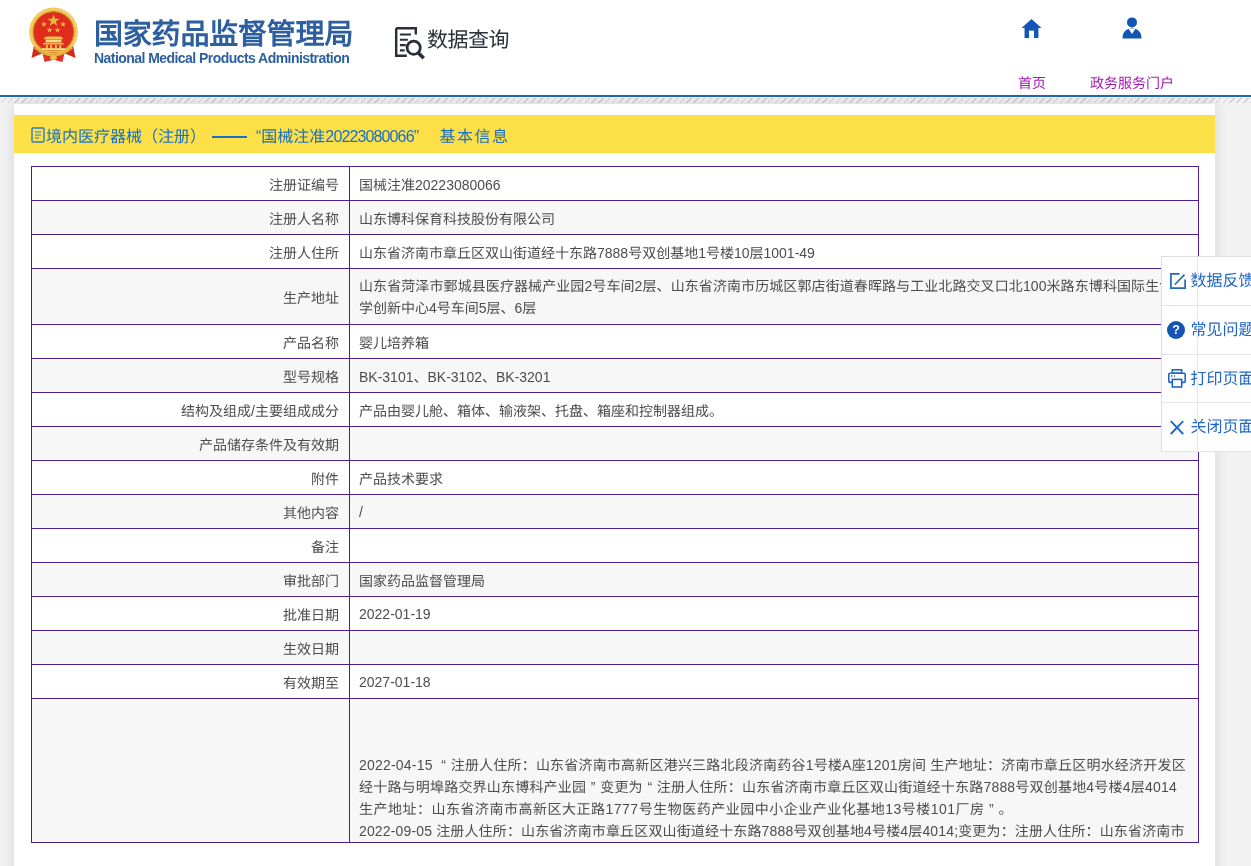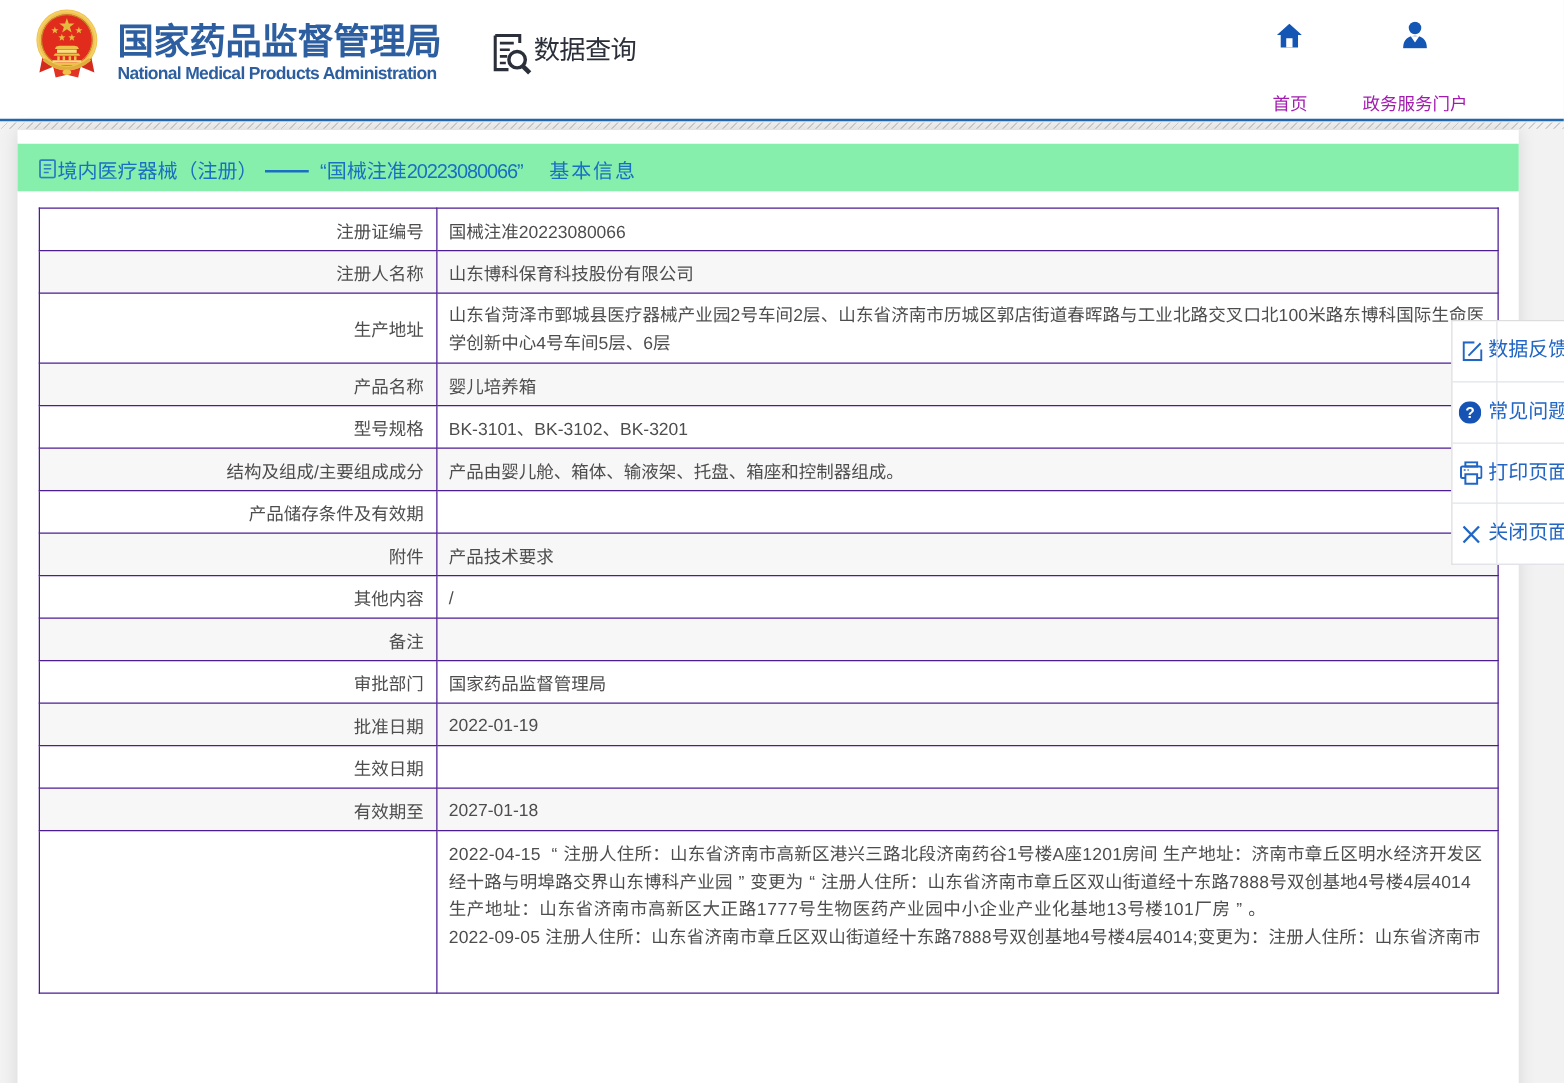--- a/index.html
+++ b/index.html
@@ -14,21 +14,21 @@
 .dq { position:absolute; left:393px; top:26px;font-family:Liberation Mono, monospace; }
 .dq span { position:absolute; left:34px; top:-3px; font-size:21px; color:#2b2f3a; white-space:nowrap; letter-spacing:-0.5px; }
 .nav { position:absolute; top:0; }
 .nav .ico { position:absolute; top:19px; }
 .nav .lbl { position:absolute; top:34px; font-size:14px; line-height:14px; color:#a21caf; white-space:nowrap;margin-top:42px; }
 .rule { position:absolute; left:0; top:95px; width:1251px; height:2px; background:#2068b0; }
 .hatch { position:absolute; left:0; top:98px; width:1251px; height:5px;
   background:repeating-linear-gradient(135deg,transparent 0 3.7px,#cdcdcd 3.7px 4.8px); }
 .container { position:absolute; left:14px; top:104px; width:1201px; height:800px;
   background:#fff; box-shadow:0 0 14px rgba(0,0,0,0.12); }
-.gbar { position:absolute; left:0; top:11px; width:1201px; height:38px; background:#86efac; }
+.gbar { position:absolute; left:0; top:11px; width:1201px; height:38px; background:#fde047; }
 .gbar .txt { position:absolute; left:32px; top:8px; font-size:16px; color:#1a70c0; white-space:nowrap; }
 .gbar svg { position:absolute; left:17px; top:12px; }
 .q { display:inline-block; width:1em; text-align:center; }
 .dash { display:inline-block; width:35px; height:2px; background:#1a70c0; vertical-align:4px; margin-left:6px; margin-right:9px; }
 table.main { position:absolute; left:17px; top:62px; width:1168px;
   border-collapse:collapse; table-layout:fixed; }
 table.main td { border:1px solid #4c1d95; font-size:14px; color:#4d4d4d; vertical-align:middle; }
 table.main td.l { width:318px; text-align:right; padding-right:10px; }
 table.main td.v { padding-left:9px; }
 table.main tr { height:34px; }
@@ -117,20 +117,24 @@
   <table class="main">
     <tbody>
         <tr>
           <td class="l">注册证编号</td>
           <td class="v">国械注准20223080066</td>
         </tr>
     <tr>
           <td class="l">注册人名称</td>
           <td class="v">山东博科保育科技股份有限公司</td>
         </tr>
+    <tr>
+          <td class="l">注册人住所</td>
+          <td class="v">山东省济南市章丘区双山街道经十东路7888号双创基地1号楼10层1001-49</td>
+        </tr>
     <tr class="dbl">
           <td class="l">生产地址</td>
           <td class="v">
       <div class="nw" style="letter-spacing:0.09px;">山东省菏泽市鄄城县医疗器械产业园2号车间2层、山东省济南市历城区郭店街道春晖路与工业北路交叉口北100米路东博科国际生命医</div>
       <div class="nw">学创新中心4号车间5层、6层</div>
     </td>
         </tr>
     <tr>
           <td class="l">产品名称</td>
           <td class="v">婴儿培养箱</td>
@@ -171,21 +175,21 @@
           <td class="l">生效日期</td>
           <td class="v"></td>
         </tr>
     <tr>
           <td class="l">有效期至</td>
           <td class="v">2027-01-18</td>
         </tr>
     <tr style="height:130px;">
           <td class="l"></td>
           <td class="v" style="vertical-align:top; padding-top:7px;">
-      <div class="nw" style="letter-spacing:0.2px;">2022-04-15&nbsp;<span class="q">“</span>注册人住所：山东省济南市高新区港兴三路北段济南药谷1号楼A座1201房间 生产地址：济南市章丘区明水经济开发区</div>
+      <div class="nw" style="letter-spacing:0.2px;margin-top:48px;">2022-04-15&nbsp;<span class="q">“</span>注册人住所：山东省济南市高新区港兴三路北段济南药谷1号楼A座1201房间 生产地址：济南市章丘区明水经济开发区</div>
       <div class="nw" style="letter-spacing:0.2px;">经十路与明埠路交界山东博科产业园<span class="q">”</span>变更为<span class="q">“</span>注册人住所：山东省济南市章丘区双山街道经十东路7888号双创基地4号楼4层4014</div>
       <div class="nw" style="letter-spacing:0.5px;">生产地址：山东省济南市高新区大正路1777号生物医药产业园中小企业产业化基地13号楼101厂房<span class="q">”</span>。</div>
       <div class="nw" style="letter-spacing:0.15px;">2022-09-05 注册人住所：山东省济南市章丘区双山街道经十东路7888号双创基地4号楼4层4014;变更为：注册人住所：山东省济南市</div>
     </td>
         </tr>
   </tbody>
     </table>
 </div>
 <div class="panel">
   <div class="pitem">

